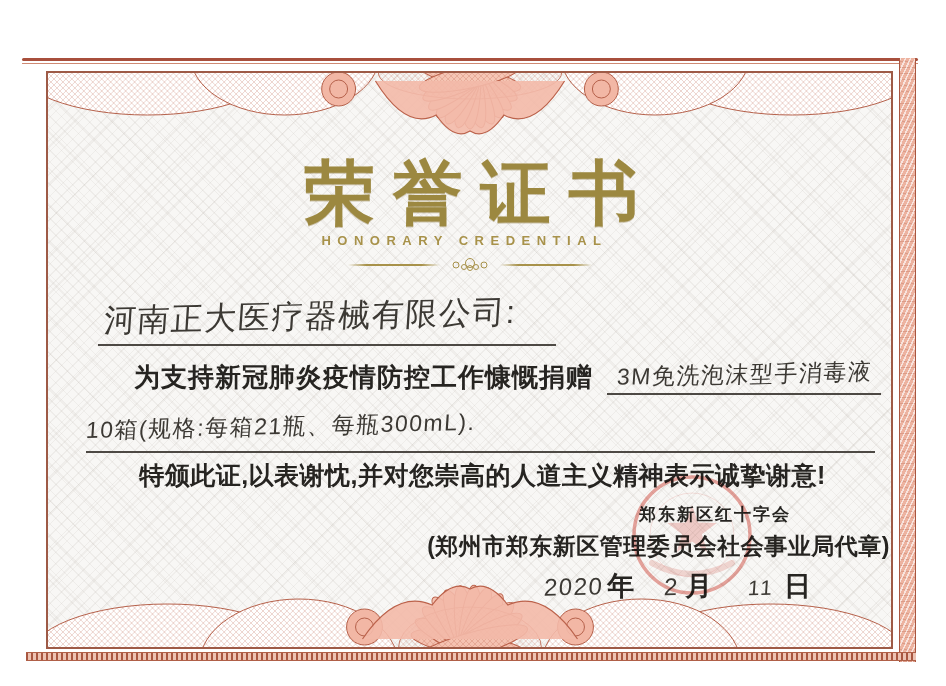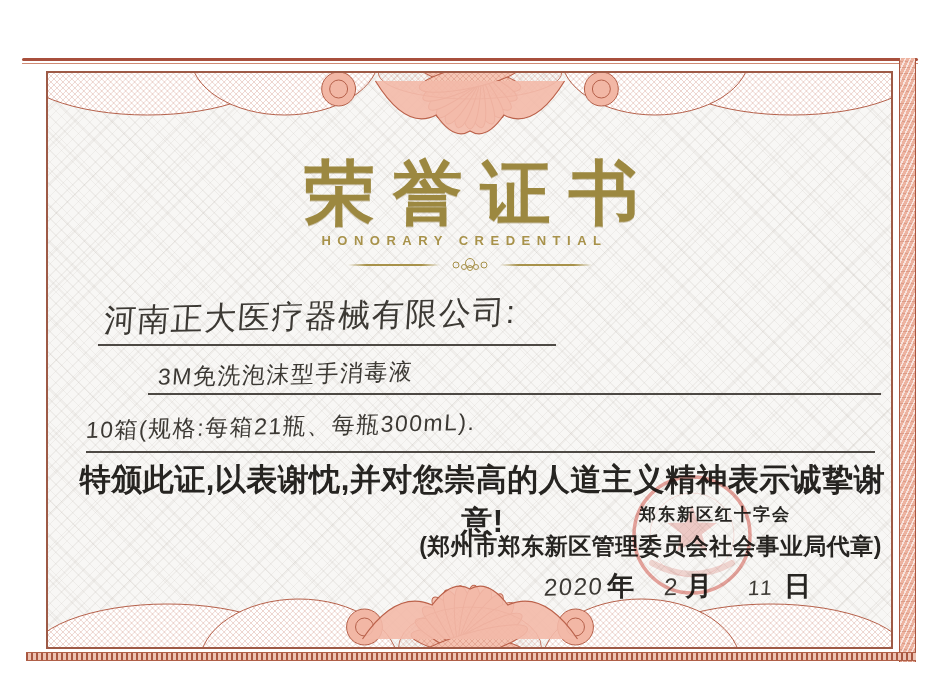--- a/index.html
+++ b/index.html
@@ -38,23 +38,23 @@
   .divider{top:184px;left:0;right:0;display:flex;align-items:center;justify-content:center;gap:8px;}
   .divider .dline{width:92px;height:2px;background:linear-gradient(90deg,rgba(168,146,74,0),#a8924a 20%,#a8924a 80%,rgba(168,146,74,0));}
   .hand{display:inline-block;transform:rotate(-1.2deg) skewX(-5deg);color:#3c3934;letter-spacing:1.5px;font-weight:400;}
   .recipient-line{top:222px;left:50px;font-size:32px;}
   .recipient-line .u{display:inline-block;border-bottom:2px solid #4d4944;padding:0 40px 5px 6px;}
   .body-line{top:286px;left:86px;right:10px;display:flex;align-items:flex-end;font-size:26px;font-weight:700;}
   .body-line .printed{white-space:nowrap;letter-spacing:1px;}
   .body-line .fill{flex:1;border-bottom:2px solid #4d4944;margin-left:14px;padding:0 4px 3px 10px;
     font-size:23px;font-weight:400;white-space:nowrap;}
   .detail-line{top:338px;left:38px;right:16px;border-bottom:2px solid #4d4944;padding-bottom:9px;font-size:23px;}
-  .closing-line{top:386px;left:0;right:0;text-align:center;padding-left:26px;font-size:31px;font-weight:700;letter-spacing:.5px;}
+  .closing-line{top:386px;left:0;right:0;text-align:center;padding-left:26px;font-size:25px;font-weight:700;letter-spacing:.5px;}
   .issuer-line{top:430px;right:100px;font-size:17px;font-weight:700;letter-spacing:2px;text-align:right;}
-  .issuer-note{top:458px;right:9px;font-size:23px;font-weight:700;letter-spacing:.5px;text-align:right;}
+  .issuer-note{top:458px;right:1px;font-size:23px;font-weight:700;letter-spacing:.5px;text-align:right;}
   .date-line{top:495px;right:80px;display:flex;align-items:baseline;font-size:27px;font-weight:700;}
   .date-line .hand{font-weight:400;}
   .date-line .num-year{font-size:24px;margin-right:4px;}
   .date-line .num-month{font-size:24px;margin:0 6px 0 30px;}
   .date-line .num-day{font-size:21px;margin:0 10px 0 36px;letter-spacing:2px;}
 
   
   .seal{position:absolute;left:582px;top:400px;width:124px;height:124px;z-index:4;
     opacity:.55;mix-blend-mode:multiply;pointer-events:none;}
 </style>
@@ -163,20 +163,21 @@
         <circle cx="36" cy="8" r="3" fill="none" stroke="#a8924a" stroke-width="1"></circle>
       </svg>
       <span class="dline"></span>
     </div>
 
     <div class="tx recipient-line">
       <span class="u"><span class="hand">河南正大医疗器械有限公司:</span></span>
     </div>
 
     <div class="tx body-line">
+      <span class="printed">为支持新冠肺炎疫情防控工作慷慨捐赠</span>
       <span class="fill"><span class="hand">3M免洗泡沫型手消毒液</span></span>
     </div>
 
     <div class="tx detail-line">
       <span class="hand">10箱(规格:每箱21瓶、每瓶300mL).</span>
     </div>
 
     <div class="tx closing-line">特颁此证,以表谢忱,并对您崇高的人道主义精神表示诚挚谢意!</div>
 
     <div class="tx issuer-line">郑东新区红十字会</div>

